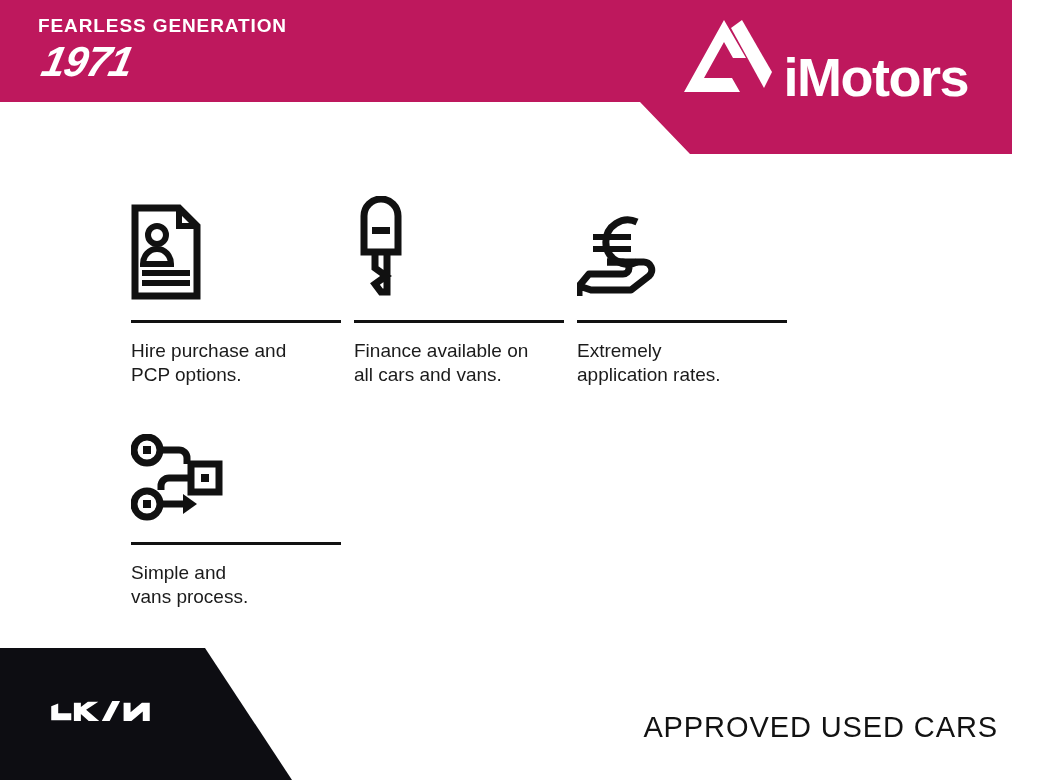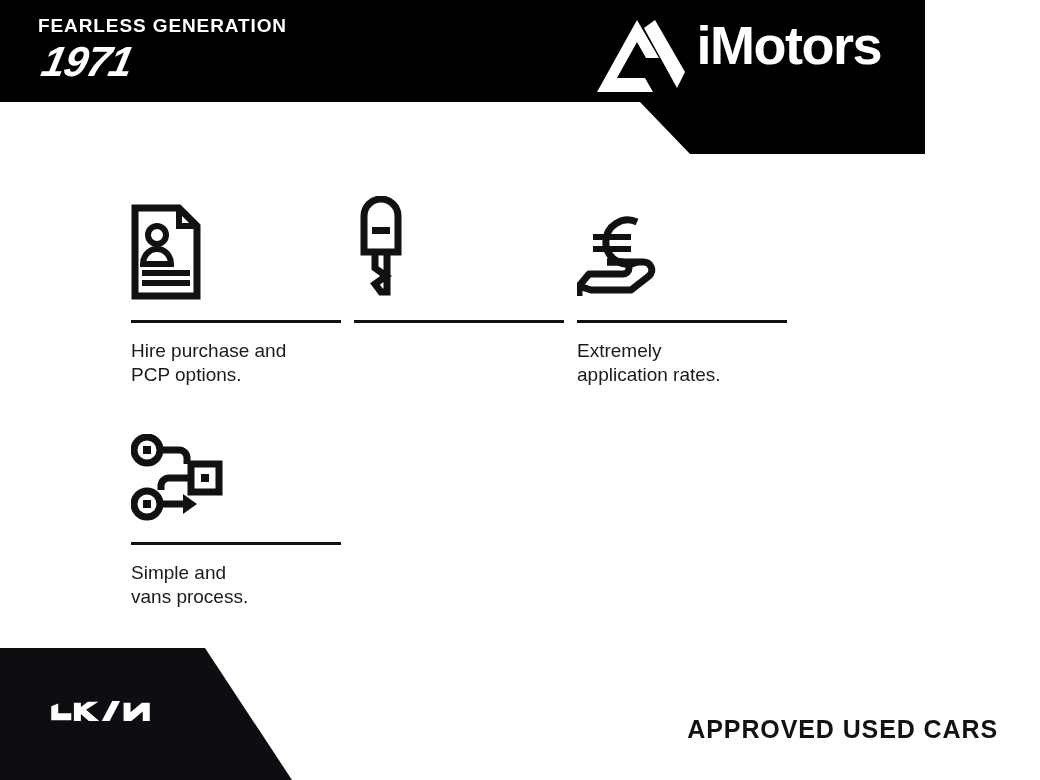--- a/index.html
+++ b/index.html
@@ -20,23 +20,23 @@
     width: 1040px;
     height: 780px;
     background: #ffffff;
   }
 
   
   .header {
     position: absolute;
     top: 0;
     left: 0;
-    width: 925px;
+    width: 1012px;
     height: 154px;
-    background: #000000;
+    background: #be185d;
     -webkit-clip-path: polygon(0 0, 1040px 0, 1040px 154px, 690px 154px, 640px 102px, 0 102px);
     clip-path: polygon(0 0, 1040px 0, 1040px 154px, 690px 154px, 640px 102px, 0 102px);
     z-index: 2;
   }
   .fearless-block {
     position: absolute;
     left: 38px;
     top: 16px;
     color: #ffffff;
   }
@@ -59,21 +59,21 @@
     transform: skewX(-12deg);
     transform-origin: left bottom;
   }
 
   .imotors-lockup {
     position: absolute;
     right: 44px;
     top: 18px;
     height: 86px;
     display: flex;
-    align-items: flex-start;
+    align-items: flex-end;
     gap: 12px;
   }
   .imotors-mark {
     width: 88px;
     height: 86px;
     display: block;
   }
   .imotors-word {
     font-size: 54px;
     font-weight: bold;
@@ -138,22 +138,22 @@
     position: absolute;
     left: 48px;
     bottom: 52px;
     width: 132px;
     height: 34px;
   }
   .approved-text {
     position: absolute;
     right: 42px;
     bottom: 36px;
-    font-size: 25px;
-    font-weight: bold;
+    font-size: 29px;
+    font-weight: normal;
     letter-spacing: 0.9px;
     color: #121212;
     white-space: nowrap;
   }
 </style>
 </head>
 <body>
 
 <div class="page">
 
@@ -195,20 +195,22 @@
 
     <div class="feature">
       <div class="feature-icon">
         <svg width="54" height="104" viewBox="0 0 54 104">
           <path d="M10 20 a16 16 0 0 1 34 0 V56 H10 Z" fill="none" stroke="#111" stroke-width="7"></path>
           <rect x="18" y="31" width="18" height="7" fill="#111"></rect>
           <path d="M21 56 V72 L32 80 L21 88 L27 96 L33 96 L33 56" fill="none" stroke="#111" stroke-width="7" stroke-linejoin="miter"></path>
         </svg>
       </div>
       <div class="feature-rule"></div>
+      <div class="feature-text">Finance available on
+all cars and vans.</div>
     </div>
 
 
     <div class="feature">
       <div class="feature-icon">
         <svg width="94" height="88" viewBox="0 0 94 88">
           <path d="M60 10 a22 22 0 1 0 0 40" fill="none" stroke="#111" stroke-width="7"></path>
           <rect x="16" y="22" width="38" height="6" fill="#111"></rect>
           <rect x="16" y="34" width="38" height="6" fill="#111"></rect>
           <path d="M2 74 L12 62 H46 a6 6 0 0 0 0 -12 H30" fill="none" stroke="#111" stroke-width="7" stroke-linejoin="round"></path>

